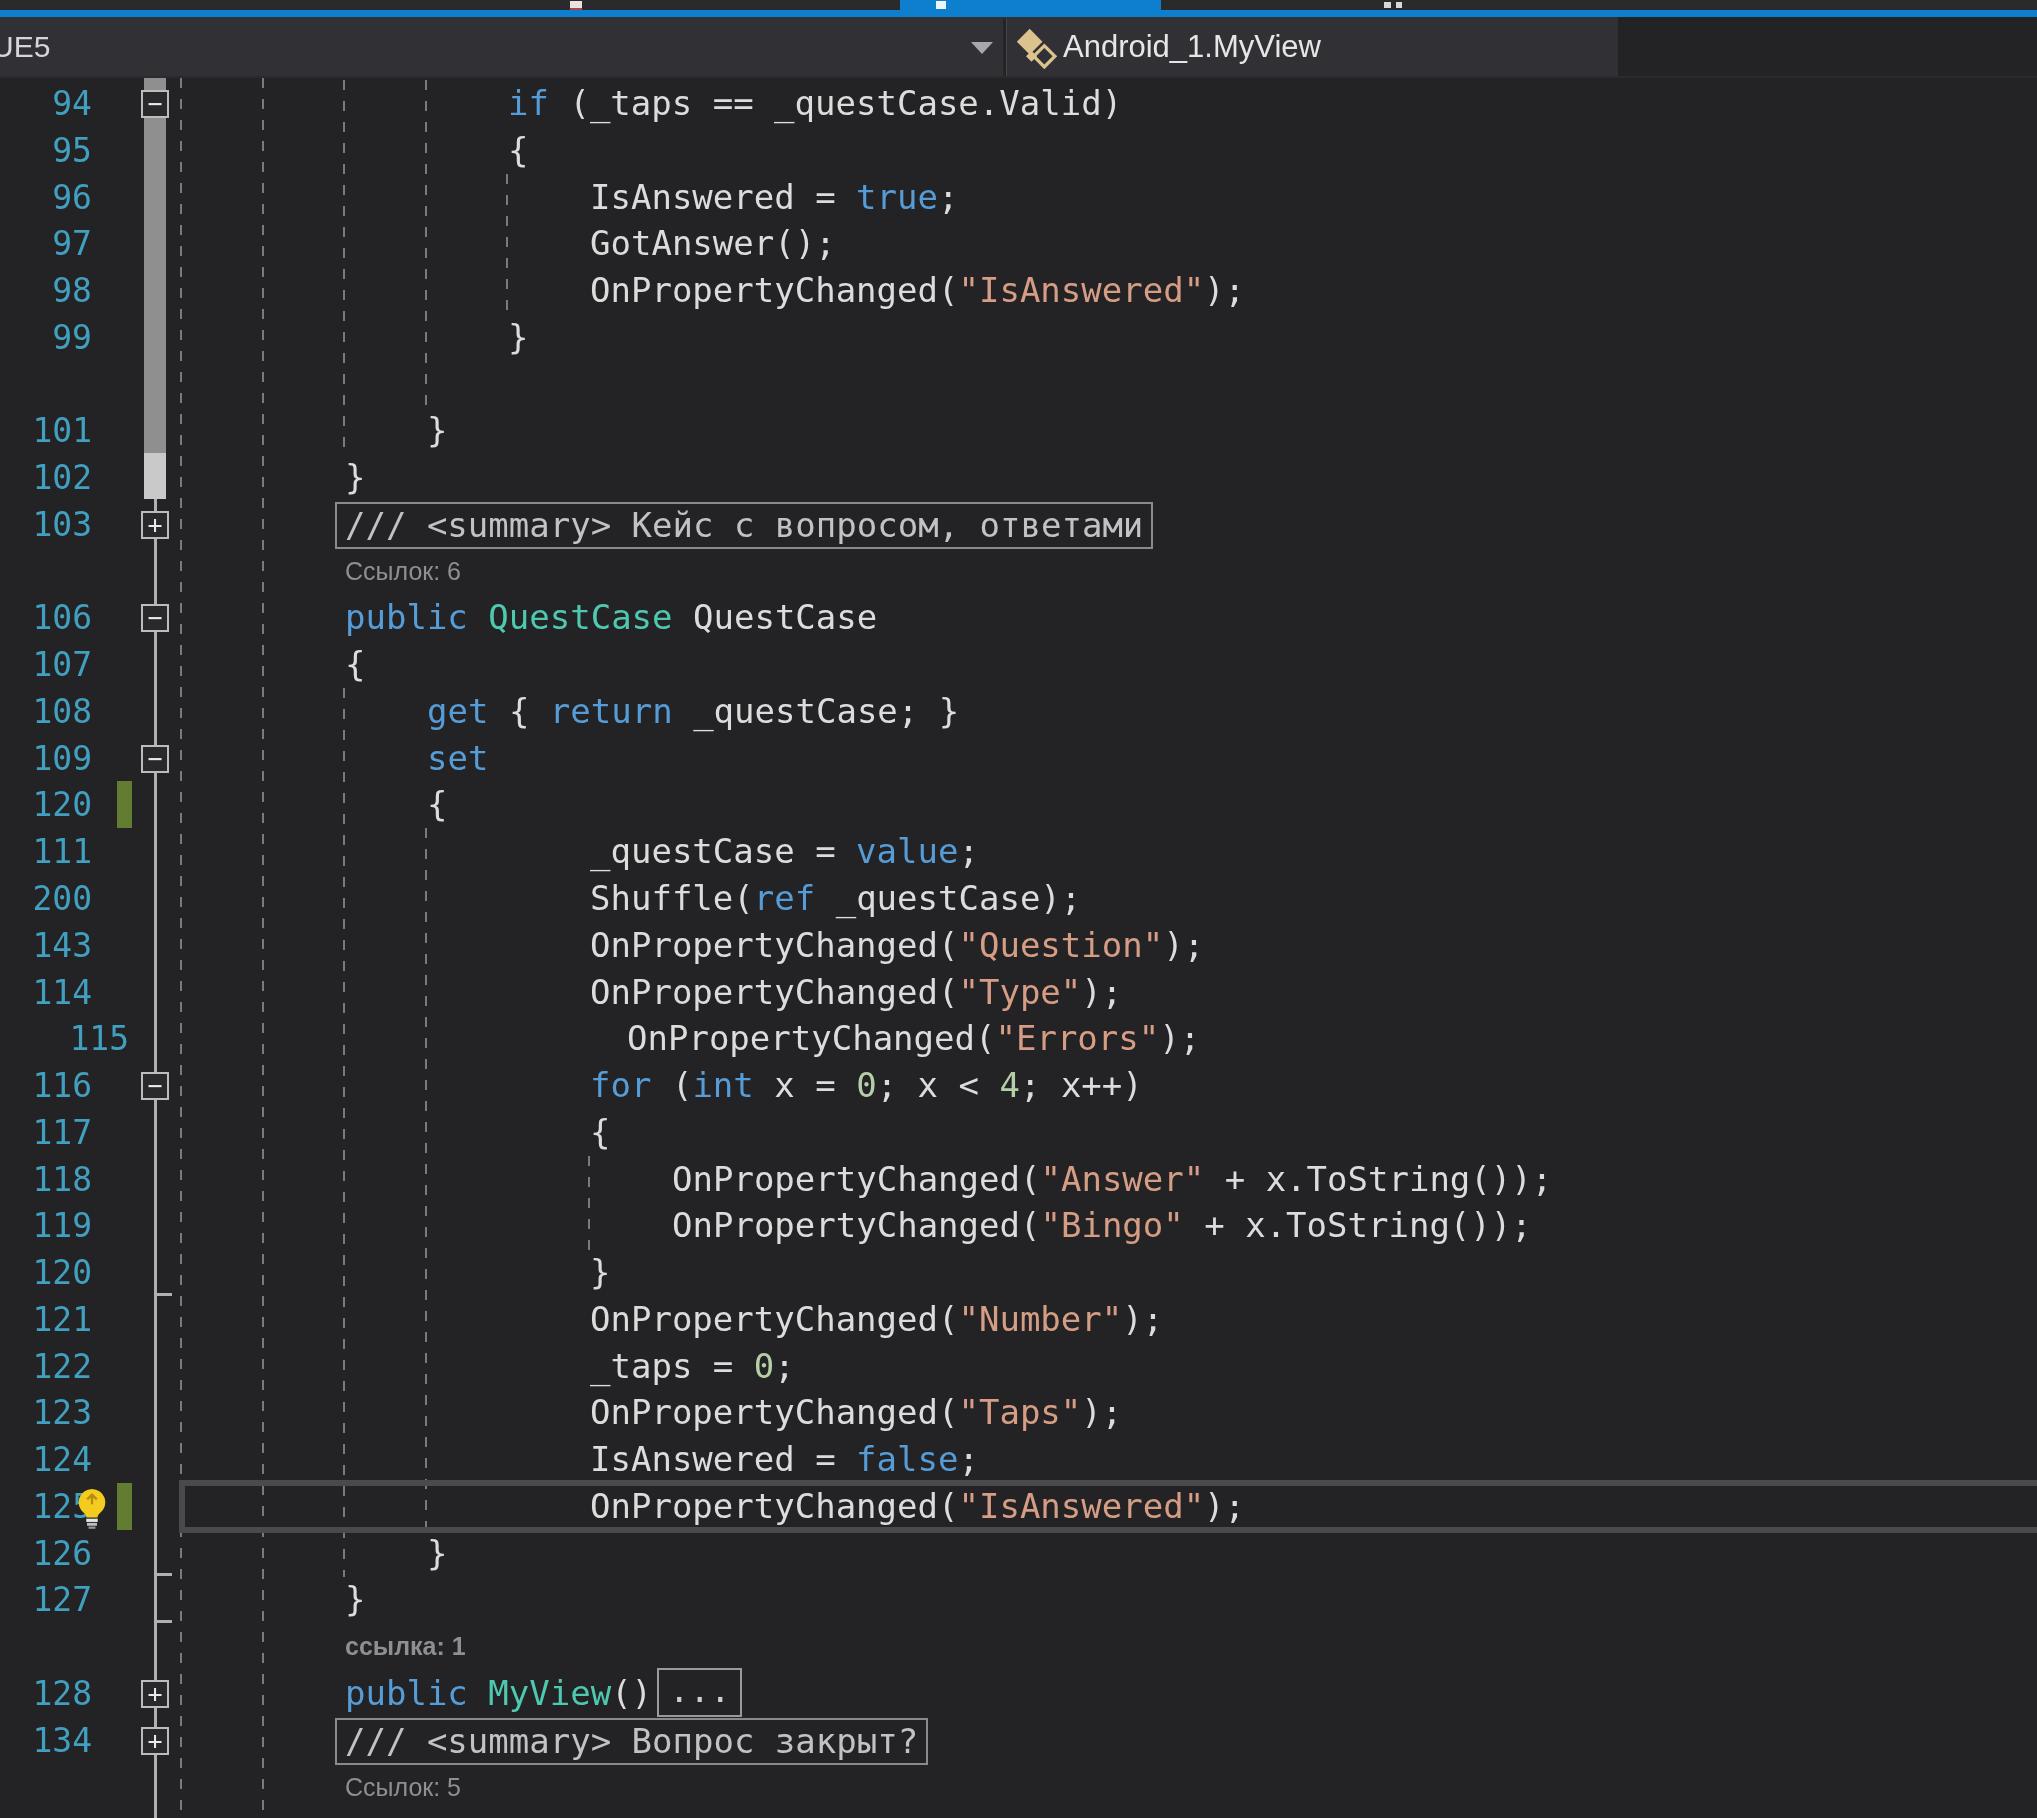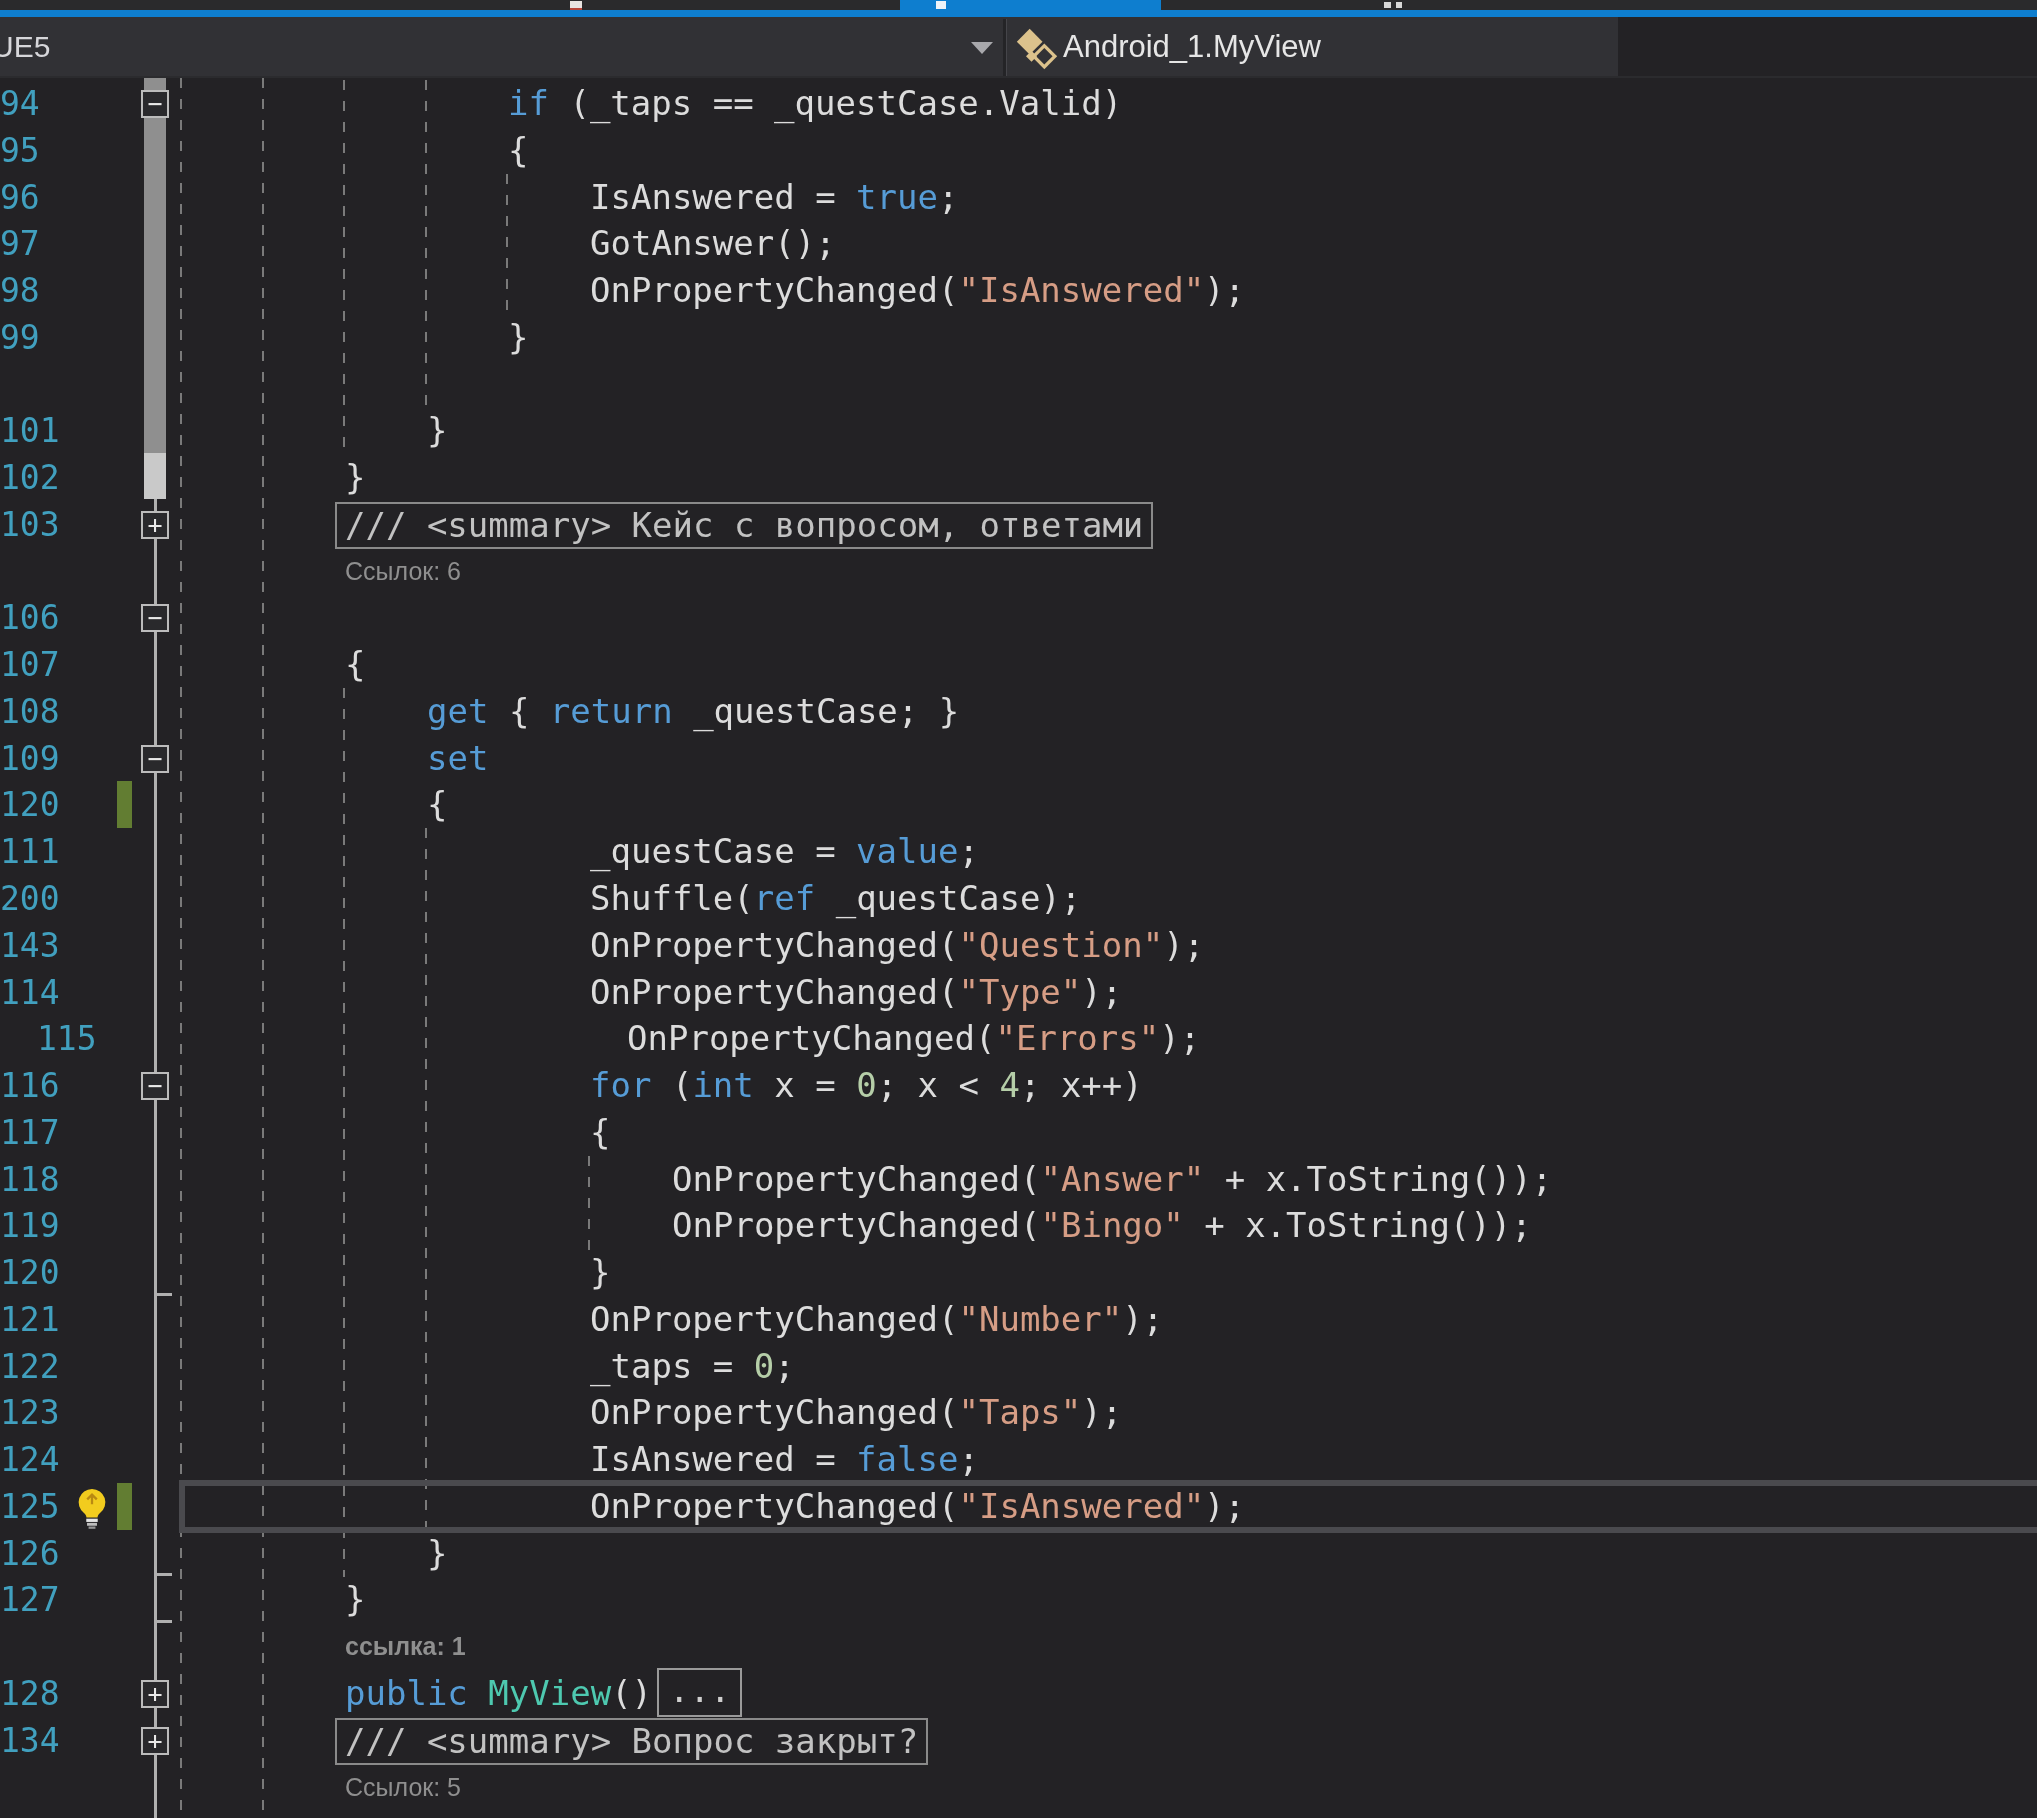--- a/index.html
+++ b/index.html
@@ -32,21 +32,21 @@
   #editor{position:absolute;left:0;top:78px;width:2038px;height:1741px;background:var(--editor_bg,#232225);}
   .indent-guide{position:absolute;width:2px;
     background:repeating-linear-gradient(to bottom,#7a7a7a 0 10px,transparent 10px 21px);z-index:1;}
   #fold-line{position:absolute;left:154px;top:0;width:3px;height:1741px;background:#b0b0b0;z-index:1;}
   .fold-tick{position:absolute;left:157px;width:15px;height:3px;background:#b0b0b0;z-index:1;}
   #fold-hover-bar{position:absolute;left:144px;top:0;width:22px;height:375px;background:#8f8f8f;z-index:2;}
   #fold-hover-bar-bright{position:absolute;left:144px;top:375px;width:22px;height:46px;background:#c9c9c9;z-index:2;}
   #code-rows{position:absolute;left:0;top:0;width:2038px;height:1741px;z-index:3;}
   .row{position:absolute;left:0;width:2038px;height:47px;}
   .linenum{position:absolute;left:0;top:0;width:72px;height:47px;line-height:47px;
-    font-size:33px;color:var(--gutter_text,#41a0bf);}
+    text-align:right;font-size:33px;color:var(--gutter_text,#41a0bf);padding-left:20px;}
   .changebar{position:absolute;left:117px;top:0;width:15px;height:47px;background:var(--change_green,#627d32);}
   .bulb{position:absolute;left:72px;top:4px;width:40px;height:42px;}
   .foldbox{position:absolute;left:141px;top:10px;width:28px;height:28px;box-sizing:border-box;
     background:#29292c;border:2px solid #bcbcbc;color:#e9e9e9;text-align:center;
     line-height:23px;font-size:25px;z-index:4;}
   .curline{position:absolute;left:179px;top:-3px;right:-8px;bottom:-3px;
     border:6px solid var(--current_line_border,#4a4a4e);border-right:none;pointer-events:none;}
   .codetext{position:absolute;top:0;height:47px;line-height:47px;font-size:34px;white-space:pre;color:var(--plain,#dcdcdc);}
   .codetext.collapsed{border:2px solid #8a8a8a;height:43px;line-height:43px;margin-top:1px;
     padding:0 8px;margin-left:-10px;color:var(--comment_collapsed,#c2c2c2);}
@@ -142,20 +142,21 @@
         <div class="linenum">103</div>
         <div class="foldbox">+</div>
         <div class="codetext collapsed" style="left: 345px;"><span class="tok-cm">/// &lt;summary&gt; Кейс с вопросом, ответами</span></div>
       </div>
       <div class="row" style="top: 470px;">
         <div class="codetext lens" style="left: 345px;">Ссылок: 6</div>
       </div>
       <div class="row" style="top: 516px;">
         <div class="linenum">106</div>
         <div class="foldbox">−</div>
+        <div class="codetext" style="left: 345px;"><span class="tok-kw">public</span><span class="tok-pl"> </span><span class="tok-ty">QuestCase</span><span class="tok-pl"> QuestCase</span></div>
       </div>
       <div class="row" style="top: 563px;">
         <div class="linenum">107</div>
         <div class="codetext" style="left: 345px;"><span class="tok-pl">{</span></div>
       </div>
       <div class="row" style="top: 610px;">
         <div class="linenum">108</div>
         <div class="codetext" style="left: 427px;"><span class="tok-kw">get</span><span class="tok-pl"> { </span><span class="tok-kw">return</span><span class="tok-pl"> _questCase; }</span></div>
       </div>
       <div class="row" style="top: 657px;">

